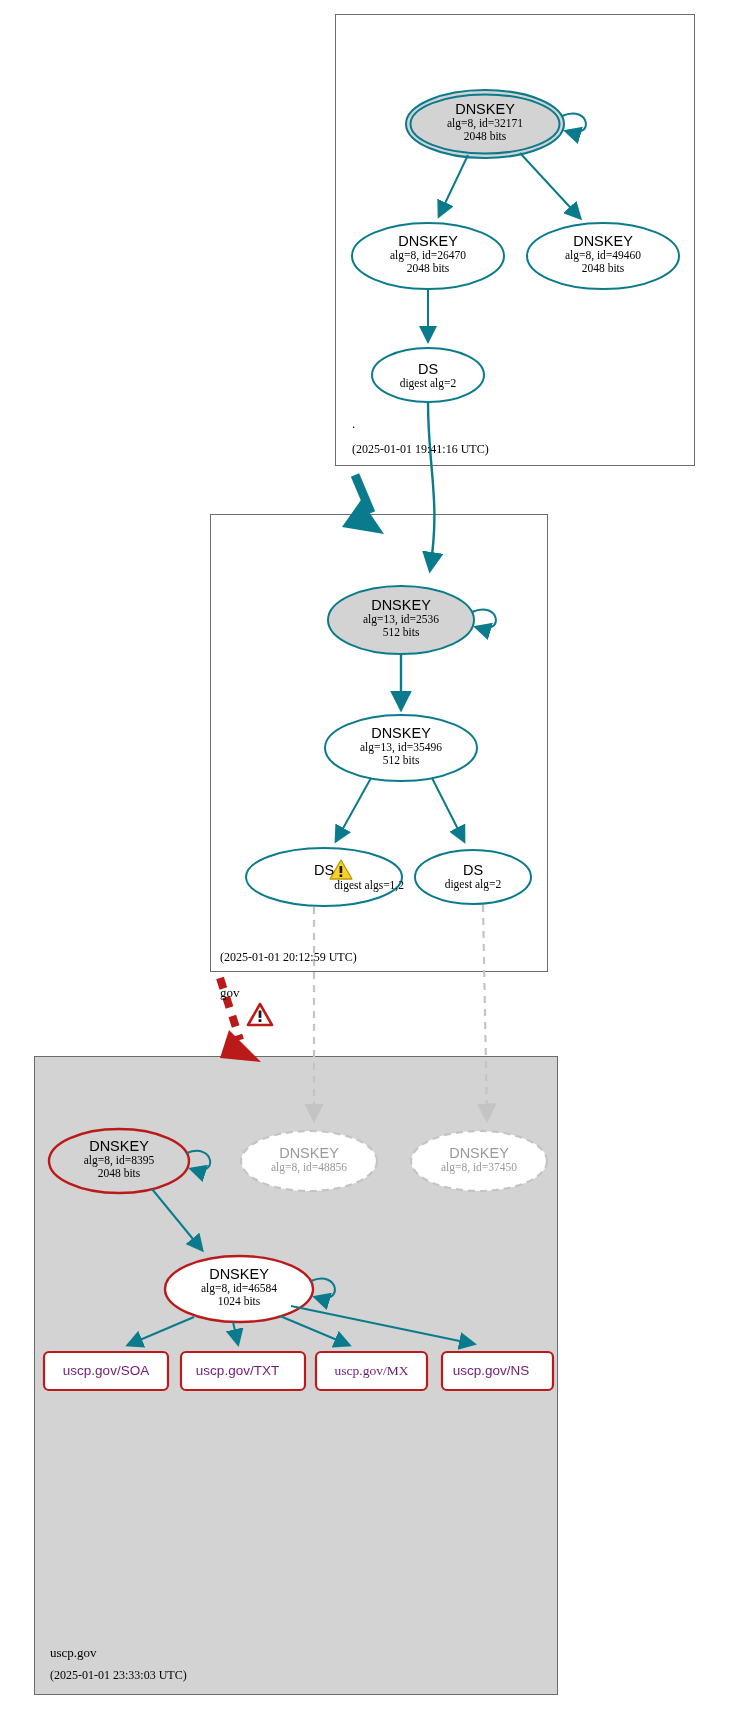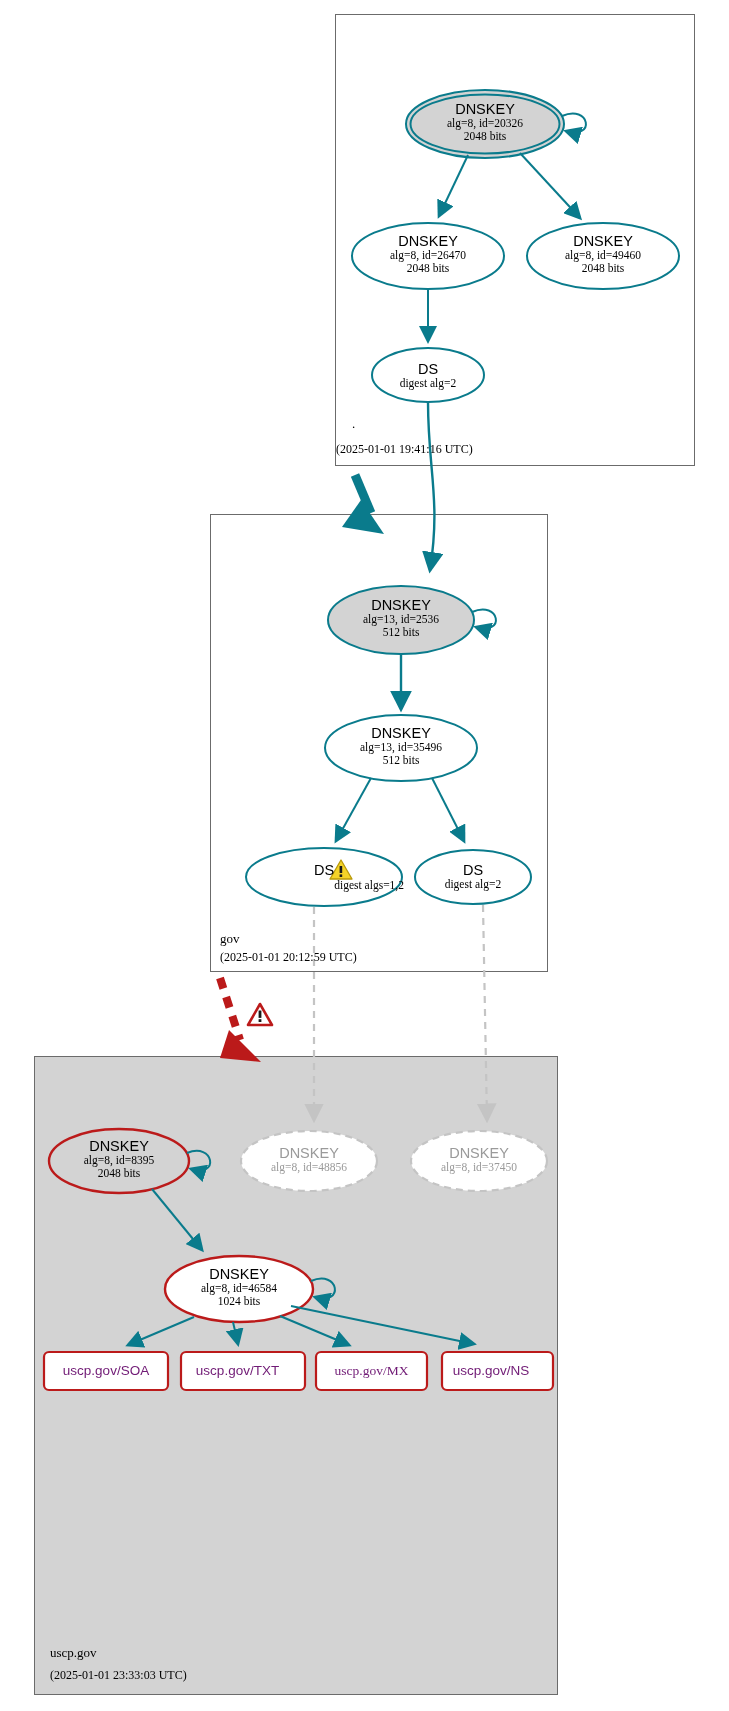--- a/index.html
+++ b/index.html
@@ -153,21 +153,21 @@
     </g>
 
     <path d="M170,1317 L104,1345" fill="none" stroke="#0a7b8c" stroke-width="2" marker-end="url(#ah-teal)"></path>
     <path d="M209,1322 L214,1344" fill="none" stroke="#0a7b8c" stroke-width="2" marker-end="url(#ah-teal)"></path>
     <path d="M256,1316 L325,1345" fill="none" stroke="#0a7b8c" stroke-width="2" marker-end="url(#ah-teal)"></path>
     <path d="M267,1306 L450,1344" fill="none" stroke="#0a7b8c" stroke-width="2" marker-end="url(#ah-teal)"></path>
   </svg>
 
   <div class="node-text" style="left:361px;top:101px;width:200px;">
     <div class="nt-title">DNSKEY</div>
-    <div class="nt-sub">alg=8, id=20326</div>
+    <div class="nt-sub">alg=8, id=32171</div>
     <div class="nt-sub">2048 bits</div>
   </div>
 
   <div class="node-text" style="left:304px;top:233px;width:200px;">
     <div class="nt-title">DNSKEY</div>
     <div class="nt-sub">alg=8, id=26470</div>
     <div class="nt-sub">2048 bits</div>
   </div>
 
   <div class="node-text" style="left:479px;top:233px;width:200px;">
@@ -175,21 +175,21 @@
     <div class="nt-sub">alg=8, id=49460</div>
     <div class="nt-sub">2048 bits</div>
   </div>
 
   <div class="node-text" style="left:324px;top:361px;width:160px;">
     <div class="nt-title">DS</div>
     <div class="nt-sub">digest alg=2</div>
   </div>
 
   <div class="zone-label" style="left:328px;top:416px;">.</div>
-  <div class="zone-time" style="left:312px;top:442px;">(2025-01-01 19:41:16 UTC)</div>
+  <div class="zone-time" style="left:328px;top:442px;">(2025-01-01 19:41:16 UTC)</div>
 
   <div class="node-text" style="left:277px;top:597px;width:200px;">
     <div class="nt-title">DNSKEY</div>
     <div class="nt-sub">alg=13, id=2536</div>
     <div class="nt-sub">512 bits</div>
   </div>
 
   <div class="node-text" style="left:277px;top:725px;width:200px;">
     <div class="nt-title">DNSKEY</div>
     <div class="nt-sub">alg=13, id=35496</div>
@@ -201,21 +201,21 @@
   </div>
   <div class="node-text" style="left:220px;top:879px;width:160px;text-align:right;">
     <div class="nt-sub">digest algs=1,2</div>
   </div>
 
   <div class="node-text" style="left:369px;top:862px;width:160px;">
     <div class="nt-title">DS</div>
     <div class="nt-sub">digest alg=2</div>
   </div>
 
-  <div class="zone-label" style="left:196px;top:931px;">gov</div>
+  <div class="zone-label" style="left:196px;top:985px;">gov</div>
   <div class="zone-time" style="left:196px;top:950px;">(2025-01-01 20:12:59 UTC)</div>
 
   <div class="node-text" style="left:0px;top:1138px;width:190px;">
     <div class="nt-title">DNSKEY</div>
     <div class="nt-sub">alg=8, id=8395</div>
     <div class="nt-sub">2048 bits</div>
   </div>
 
   <div class="node-text" style="left:185px;top:1145px;width:200px;">
     <div class="nt-title grey">DNSKEY</div>

